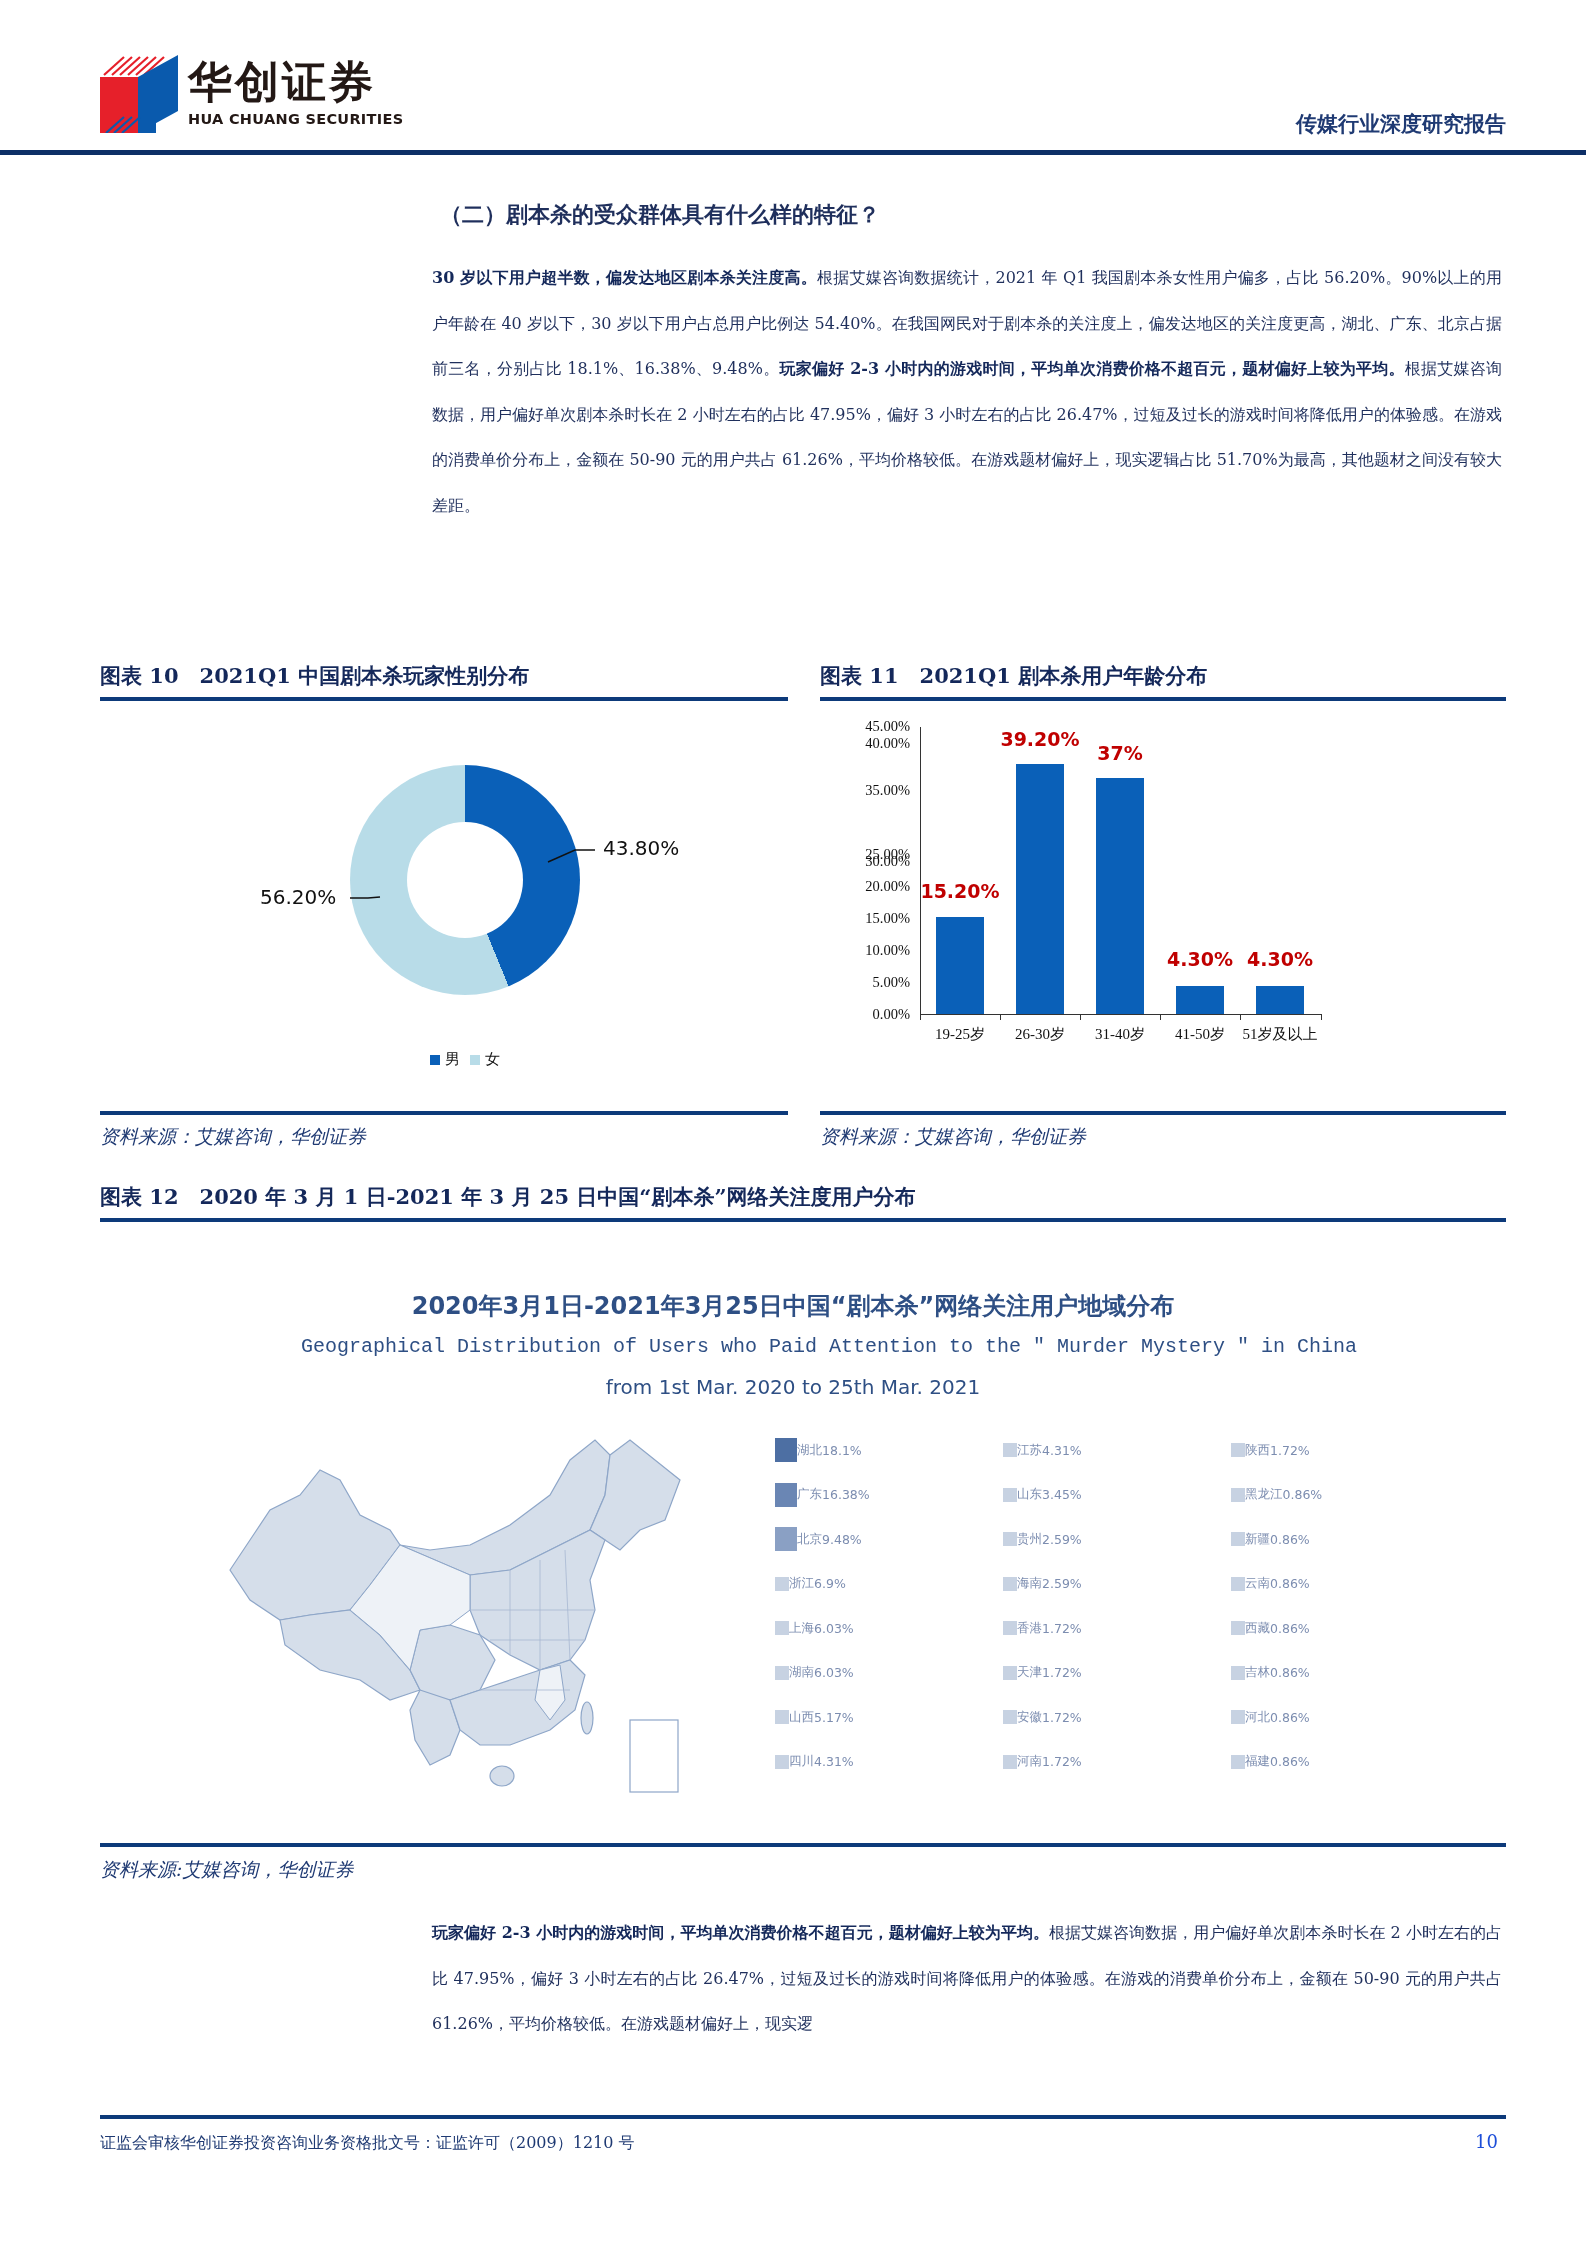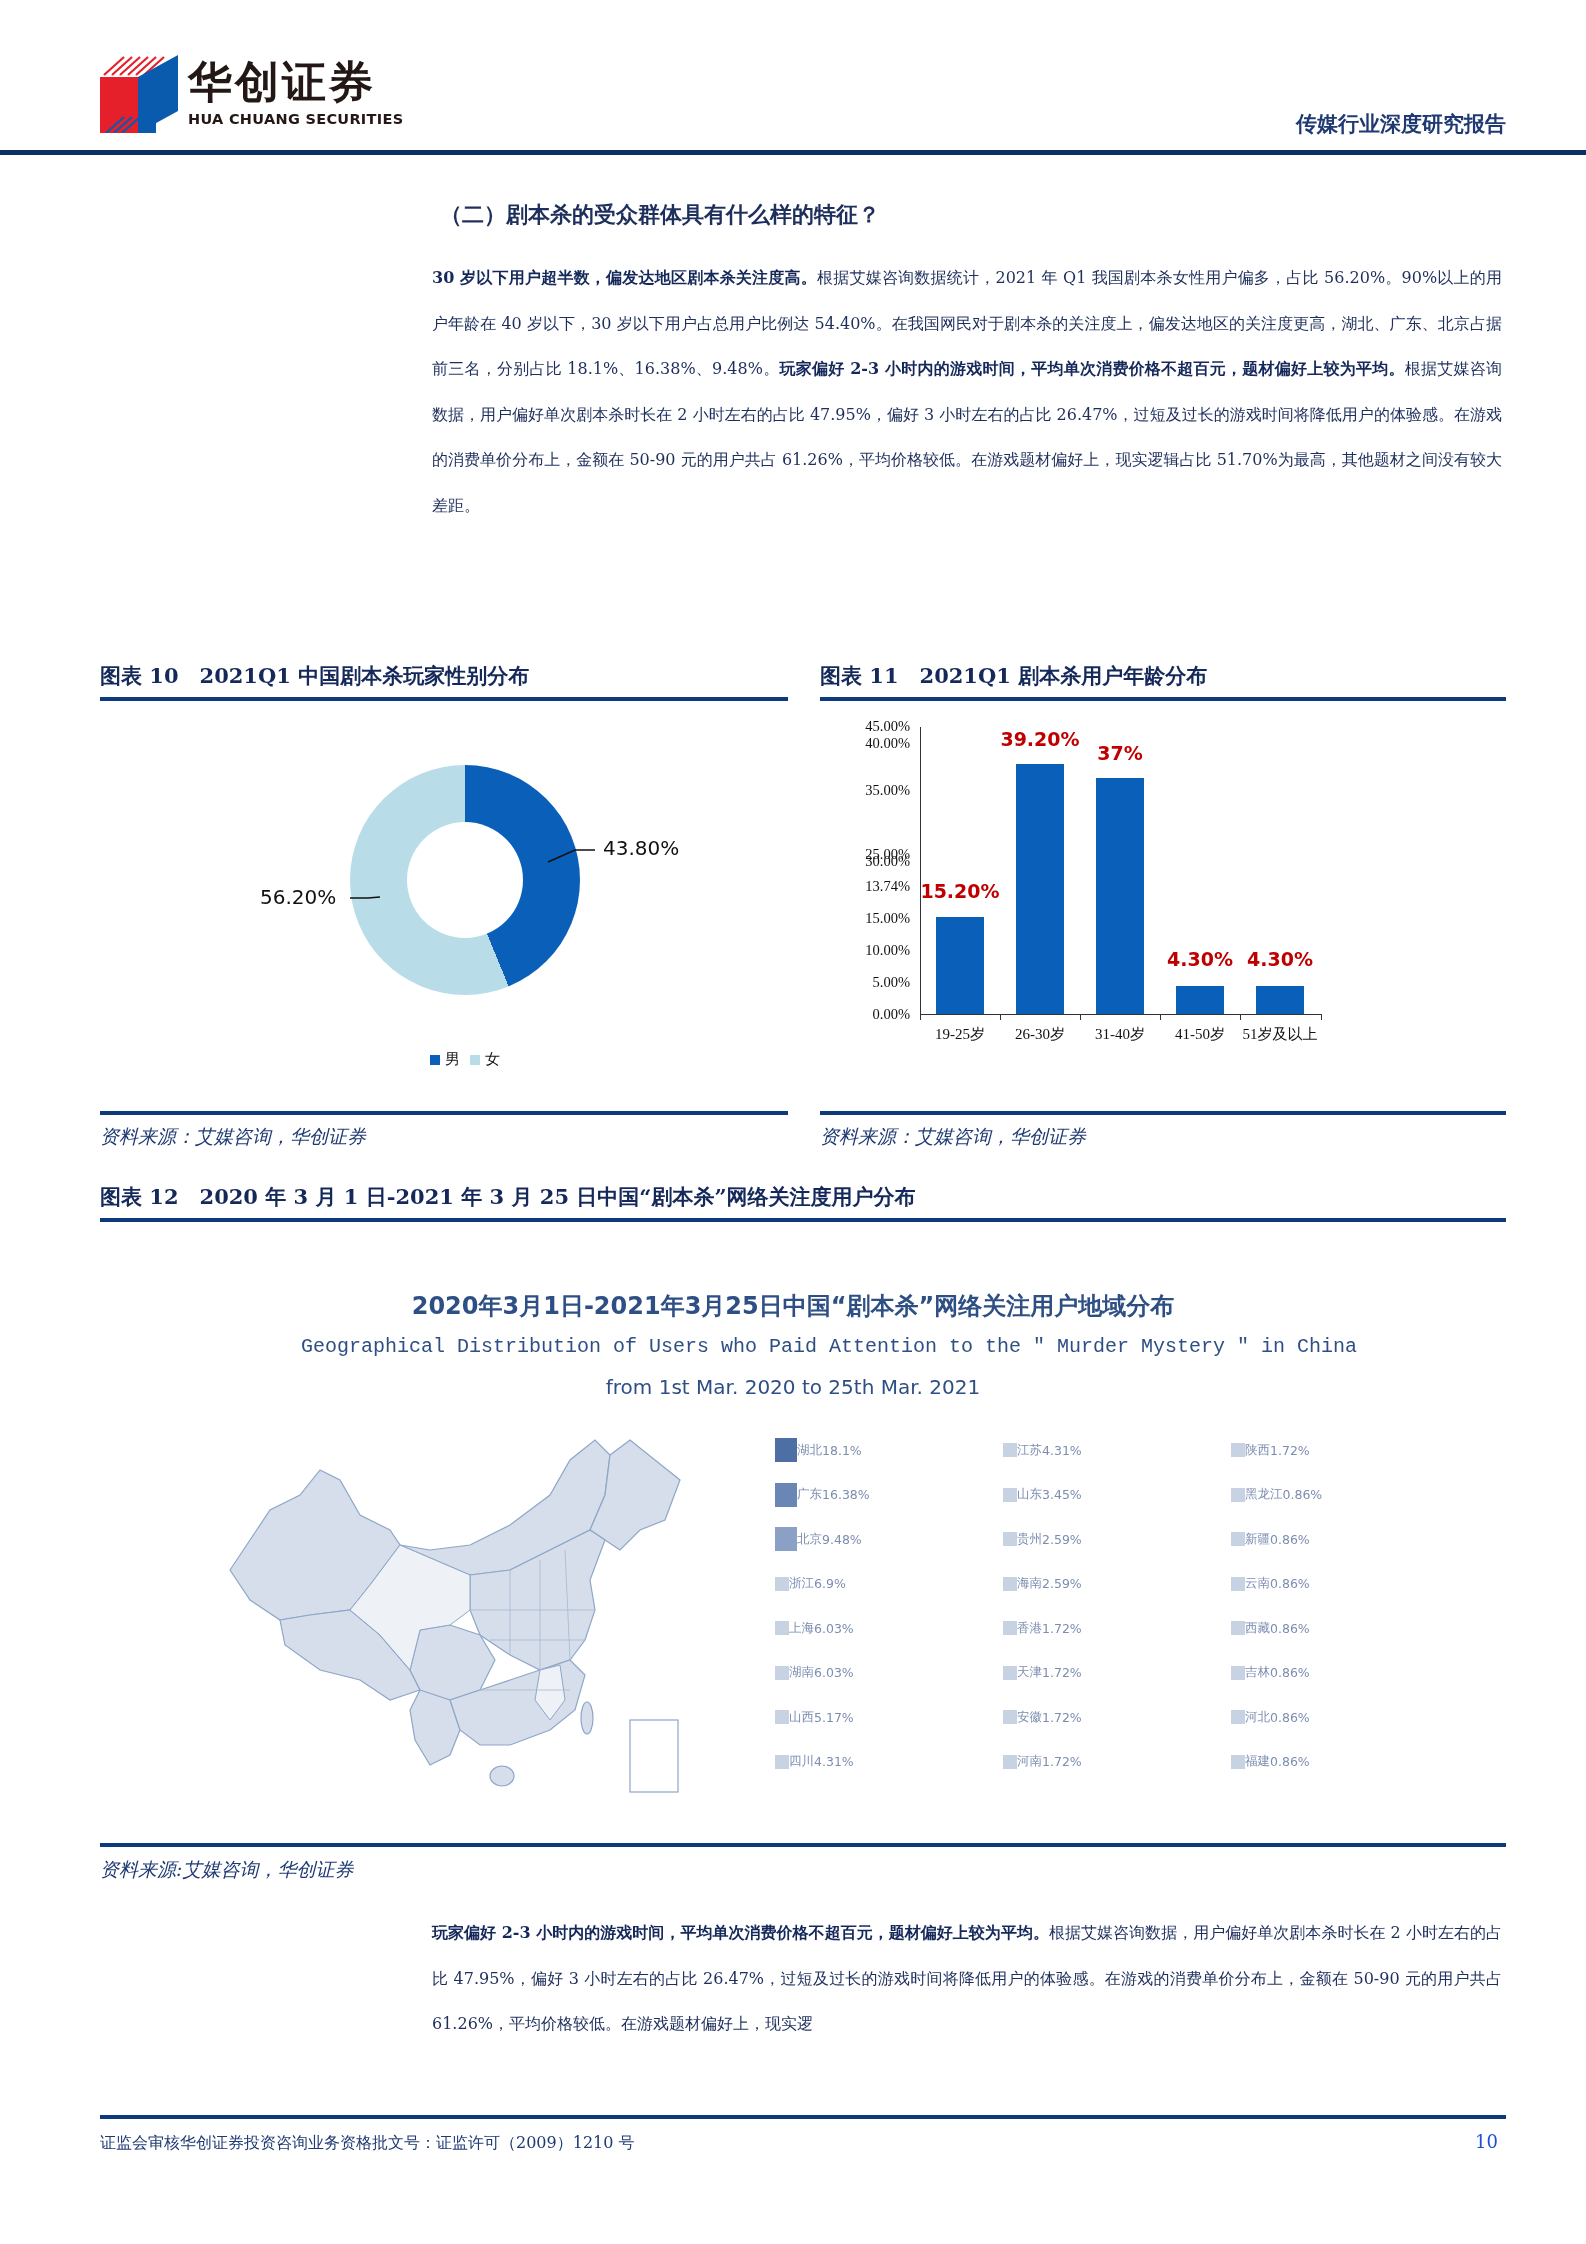--- a/index.html
+++ b/index.html
@@ -112,21 +112,21 @@
 <div class="abs source" style="left:100px; top:1124px;">资料来源：艾媒咨询，华创证券</div>
 
 <div class="abs fig-title" style="left:820px; top:662px;">图表 11　2021Q1 剧本杀用户年龄分布</div>
 <div class="abs rule" style="left:820px; width:686px; top:697px;"></div>
 <div class="abs bar-chart">
   <div class="ytick" style="top:-2px;">45.00%</div>
   <div class="ytick" style="top:15px;">40.00%</div>
   <div class="ytick" style="top:62px;">35.00%</div>
   <div class="ytick" style="top:94px;margin-top:39px;">30.00%</div>
   <div class="ytick" style="top:126px;">25.00%</div>
-  <div class="ytick" style="top:158px;">13.74%</div>
+  <div class="ytick" style="top:158px;">20.00%</div>
   <div class="ytick" style="top:190px;">15.00%</div>
   <div class="ytick" style="top:222px;">10.00%</div>
   <div class="ytick" style="top:254px;">5.00%</div>
   <div class="ytick" style="top:286px;">0.00%</div>
   <div class="axis-y"></div>
   <div class="axis-x"></div>
   <div class="xtick-mark" style="left:90px"></div>
   <div class="xtick-mark" style="left:170px"></div>
   <div class="xtick-mark" style="left:250px"></div>
   <div class="xtick-mark" style="left:330px"></div>

